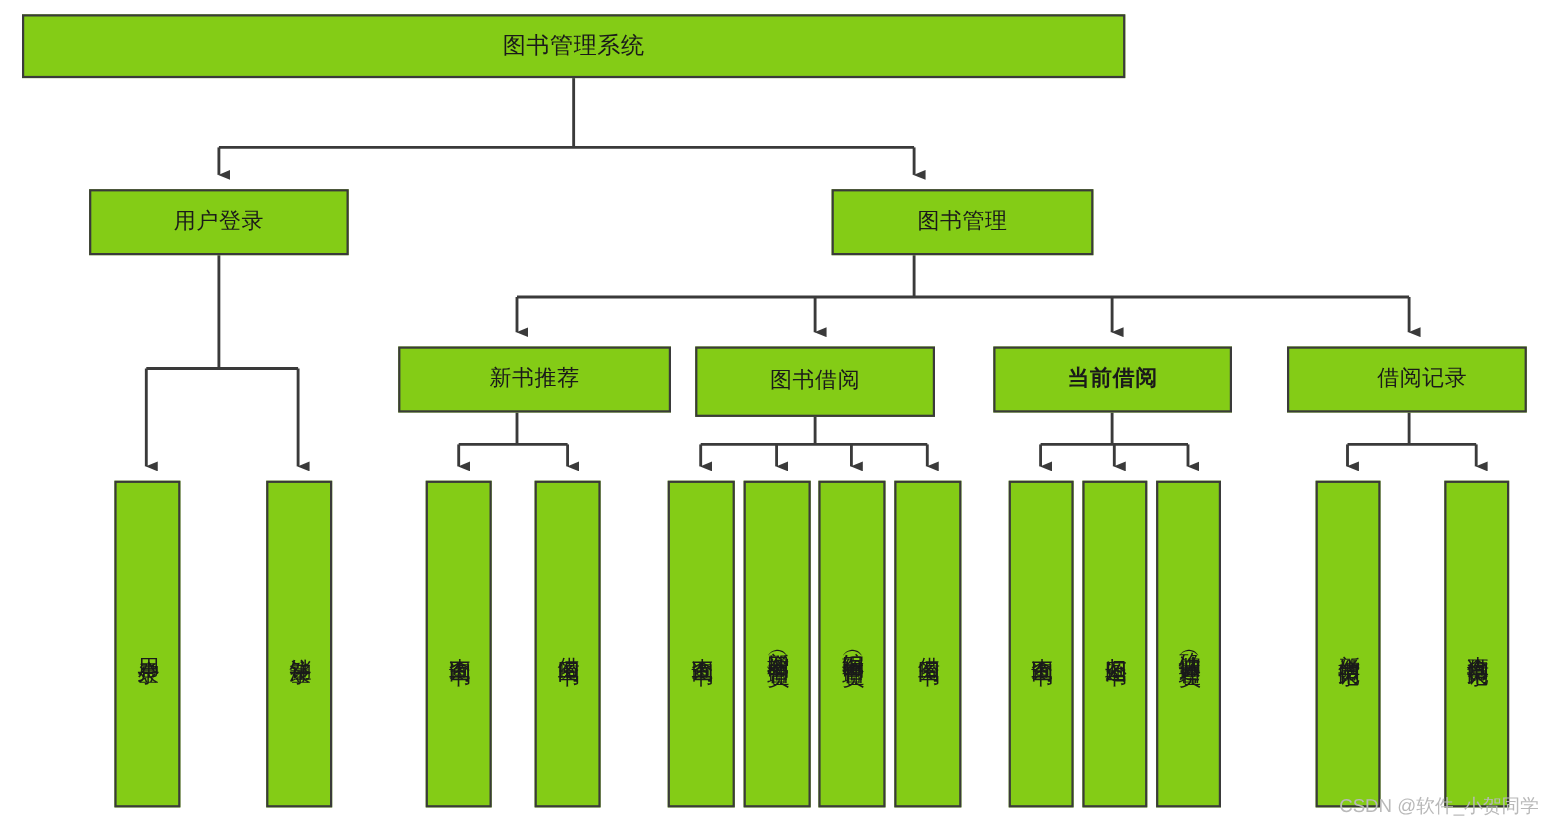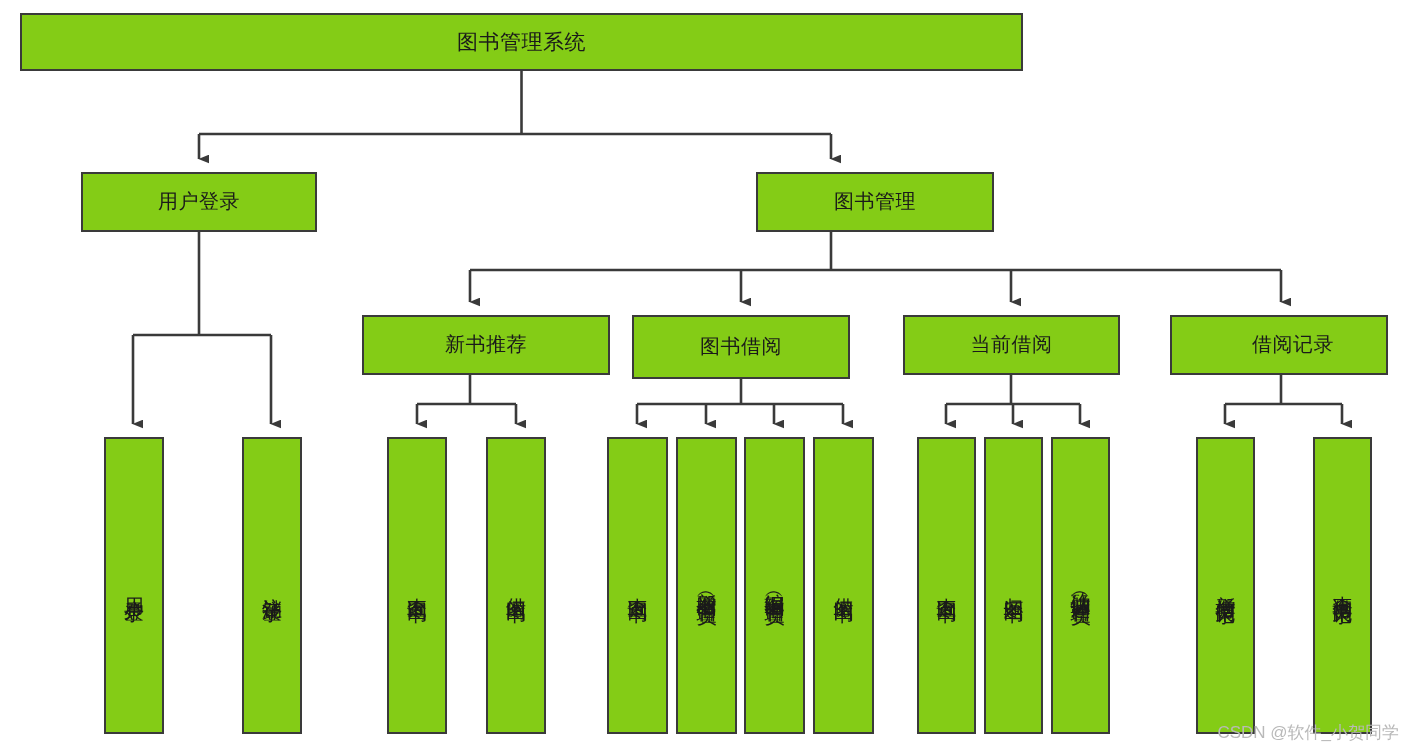--- a/index.html
+++ b/index.html
@@ -142,21 +142,21 @@
   <div class="node level2" style="left:712px; top:172px; width:238px; height:60px;margin-left:44px;">
     <span class="node-label">图书管理</span>
   </div>
 
   <div class="node level3" style="left:362px; top:315px; width:248px; height:60px;">
     <span class="node-label">新书推荐</span>
   </div>
   <div class="node level3" style="left:632px; top:315px; width:218px; height:64px;">
     <span class="node-label">图书借阅</span>
   </div>
-  <div class="node level3" style="left:903px; top:315px; width:217px; height:60px;">
+  <div class="node level3" style="left:903px; top:315px; width:217px; height:60px;font-weight:bold;">
     <span class="node-label">当前借阅</span>
   </div>
   <div class="node level3" style="left:1170px; top:315px; width:218px; height:60px;padding-left:28px;">
     <span class="node-label">借阅记录</span>
   </div>
 
   <div class="node leaf" style="left:104px; top:437px; width:60px; height:297px;">
     <span class="node-label">用户登录</span>
   </div>
   <div class="node leaf" style="left:242px; top:437px; width:60px; height:297px;">

